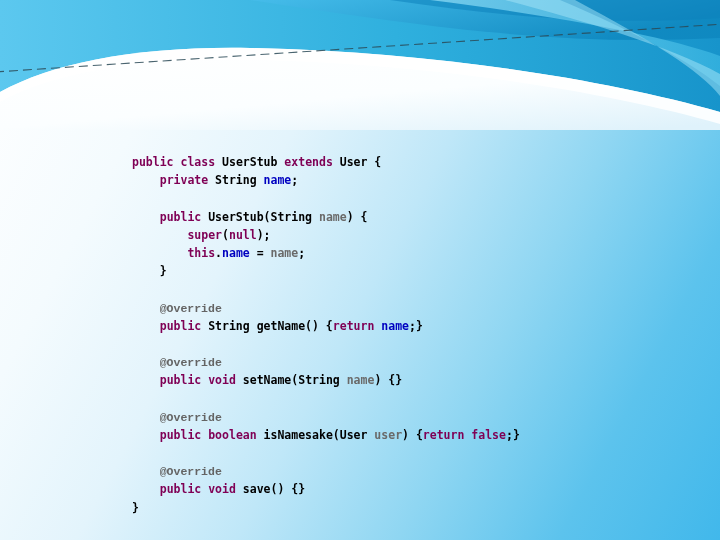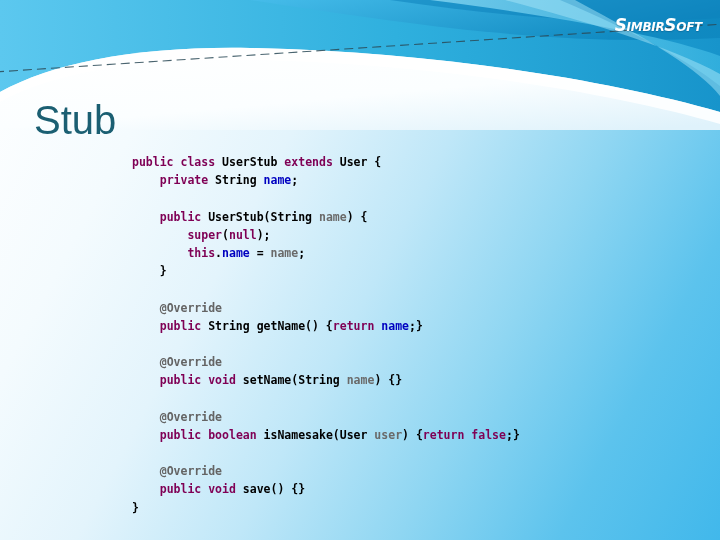--- a/index.html
+++ b/index.html
@@ -85,21 +85,21 @@
     font-family: "DejaVu Sans Mono", monospace;
     font-size: 11.5px;
     font-weight: bold;
     line-height: 18.2px;
     white-space: pre;
     color: #000000;
   }
   #code-block .line { height: 18.2px; }
   .kw   { color: #7f0055; margin-top: 24px; }
   .fld  { color: #0000c0; }
-  .ann  { color: #646464; font-weight: bold; }
+  .ann  { color: #646464; font-weight: bold; font-family: Liberation Mono, monospace; }
   .par  { color: #6a6a6a; }
   .pln  { color: #000000; }
 </style>
 </head>
 <body>
 
 <div id="slide">
 
   <svg class="band-svg" viewBox="0 0 720 130" preserveAspectRatio="none">
     <defs>
@@ -131,21 +131,17 @@
     <path d="M 430,0 L 560,0 C 640,34 690,62 720,86 L 720,56 C 660,34 540,14 430,0 Z" fill="url(#g3)" opacity="0.75"></path>
     <path d="M 505,0 L 575,0 C 650,40 700,70 720,96 L 720,74 C 670,46 580,20 505,0 Z" fill="#a8e5f8" opacity="0.5"></path>
 
     <path d="M 0,130 L 720,130 L 720,112 C 600,78 430,52 250,48 C 140,46 55,62 0,92 Z" fill="url(#gw)"></path>
     <path d="M 0,92 C 55,62 140,46 250,48 C 430,52 600,78 720,112 L 720,124
              C 600,90 430,64 250,60 C 140,58 55,72 0,102 Z" fill="#ffffff" opacity="0.85"></path>
 
     <line x1="-5" y1="72" x2="725" y2="24" stroke="#2b4a57" stroke-width="1.1" stroke-dasharray="9 5" opacity="0.85"></line>
   </svg>
 
-  <div class="logo">
-    <div class="logo-text"><span>S</span><span class="sm">IMBIR</span><span>S</span><span class="sm">OFT</span></div>
-  </div>
 
-  <h1 id="page-title">Stub</h1>
 
   <div id="code-block"><div class="line"><span class="kw">public</span><span class="pln"> </span><span class="kw">class</span><span class="pln"> UserStub </span><span class="kw">extends</span><span class="pln"> User {</span></div><div class="line"><span class="pln">    </span><span class="kw">private</span><span class="pln"> String </span><span class="fld">name</span><span class="pln">;</span></div><div class="line">&nbsp;</div><div class="line"><span class="pln">    </span><span class="kw">public</span><span class="pln"> UserStub(String </span><span class="par">name</span><span class="pln">) {</span></div><div class="line"><span class="pln">        </span><span class="kw">super</span><span class="pln">(</span><span class="kw">null</span><span class="pln">);</span></div><div class="line"><span class="pln">        </span><span class="kw">this</span><span class="pln">.</span><span class="fld">name</span><span class="pln"> = </span><span class="par">name</span><span class="pln">;</span></div><div class="line"><span class="pln">    }</span></div><div class="line">&nbsp;</div><div class="line"><span class="pln">    </span><span class="ann">@Override</span></div><div class="line"><span class="pln">    </span><span class="kw">public</span><span class="pln"> String getName() {</span><span class="kw">return</span><span class="pln"> </span><span class="fld">name</span><span class="pln">;}</span></div><div class="line">&nbsp;</div><div class="line"><span class="pln">    </span><span class="ann">@Override</span></div><div class="line"><span class="pln">    </span><span class="kw">public</span><span class="pln"> </span><span class="kw">void</span><span class="pln"> setName(String </span><span class="par">name</span><span class="pln">) {}</span></div><div class="line">&nbsp;</div><div class="line"><span class="pln">    </span><span class="ann">@Override</span></div><div class="line"><span class="pln">    </span><span class="kw">public</span><span class="pln"> </span><span class="kw">boolean</span><span class="pln"> isNamesake(User </span><span class="par">user</span><span class="pln">) {</span><span class="kw">return</span><span class="pln"> </span><span class="kw">false</span><span class="pln">;}</span></div><div class="line">&nbsp;</div><div class="line"><span class="pln">    </span><span class="ann">@Override</span></div><div class="line"><span class="pln">    </span><span class="kw">public</span><span class="pln"> </span><span class="kw">void</span><span class="pln"> save() {}</span></div><div class="line"><span class="pln">}</span></div></div>
 
 </div>
 
 </body></html>

